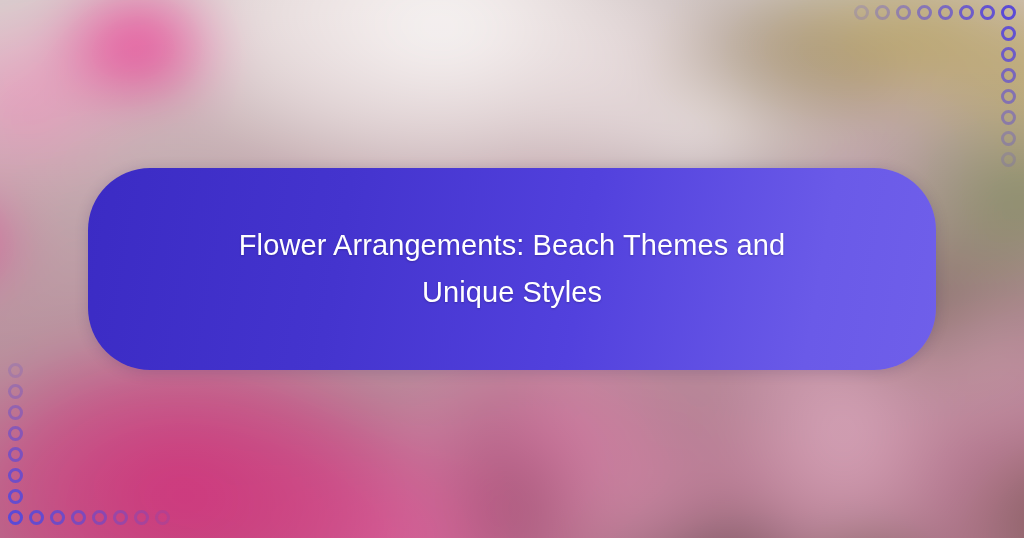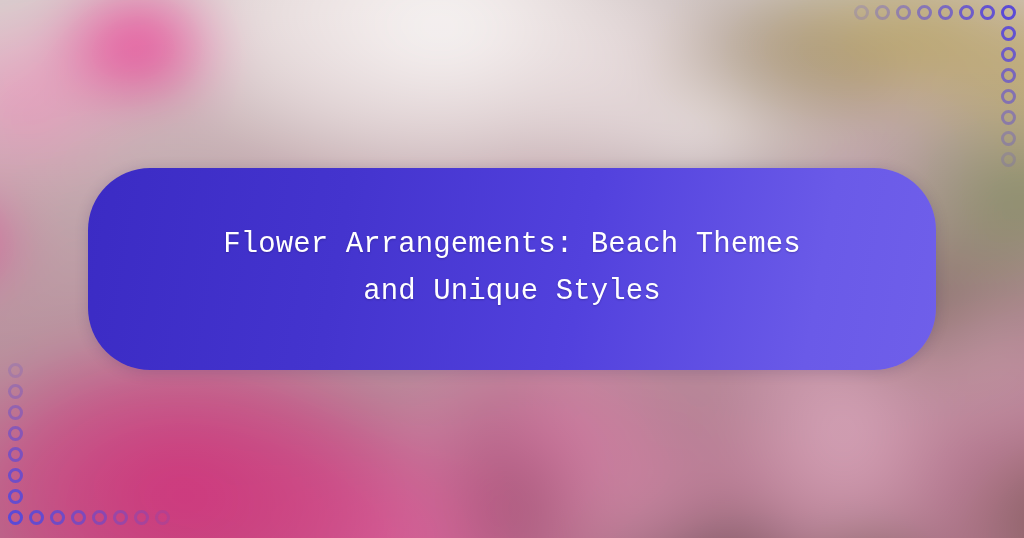--- a/index.html
+++ b/index.html
@@ -99,21 +99,21 @@
     border-radius:62px;
     background:linear-gradient(100deg, #3b2bc4 0%, #4434ce 30%, #5241dd 58%, #6a5ae8 85%, #6f5fea 100%);
     display:flex;
     align-items:center;
     justify-content:center;
     box-shadow:0 2px 14px rgba(40,24,90,0.18);
   }
 
   .banner-title {
     color:#ffffff;
-    font-family:Liberation Mono, monospace;
+    font-family:Liberation Sans, sans-serif;
     font-size:29px;
     font-weight:400;
     line-height:1.62;
     letter-spacing:0.1px;
     text-align:center;
     max-width:640px;
     text-shadow:0 1px 2px rgba(24,12,70,0.28);
   }
 </style>
 </head>

